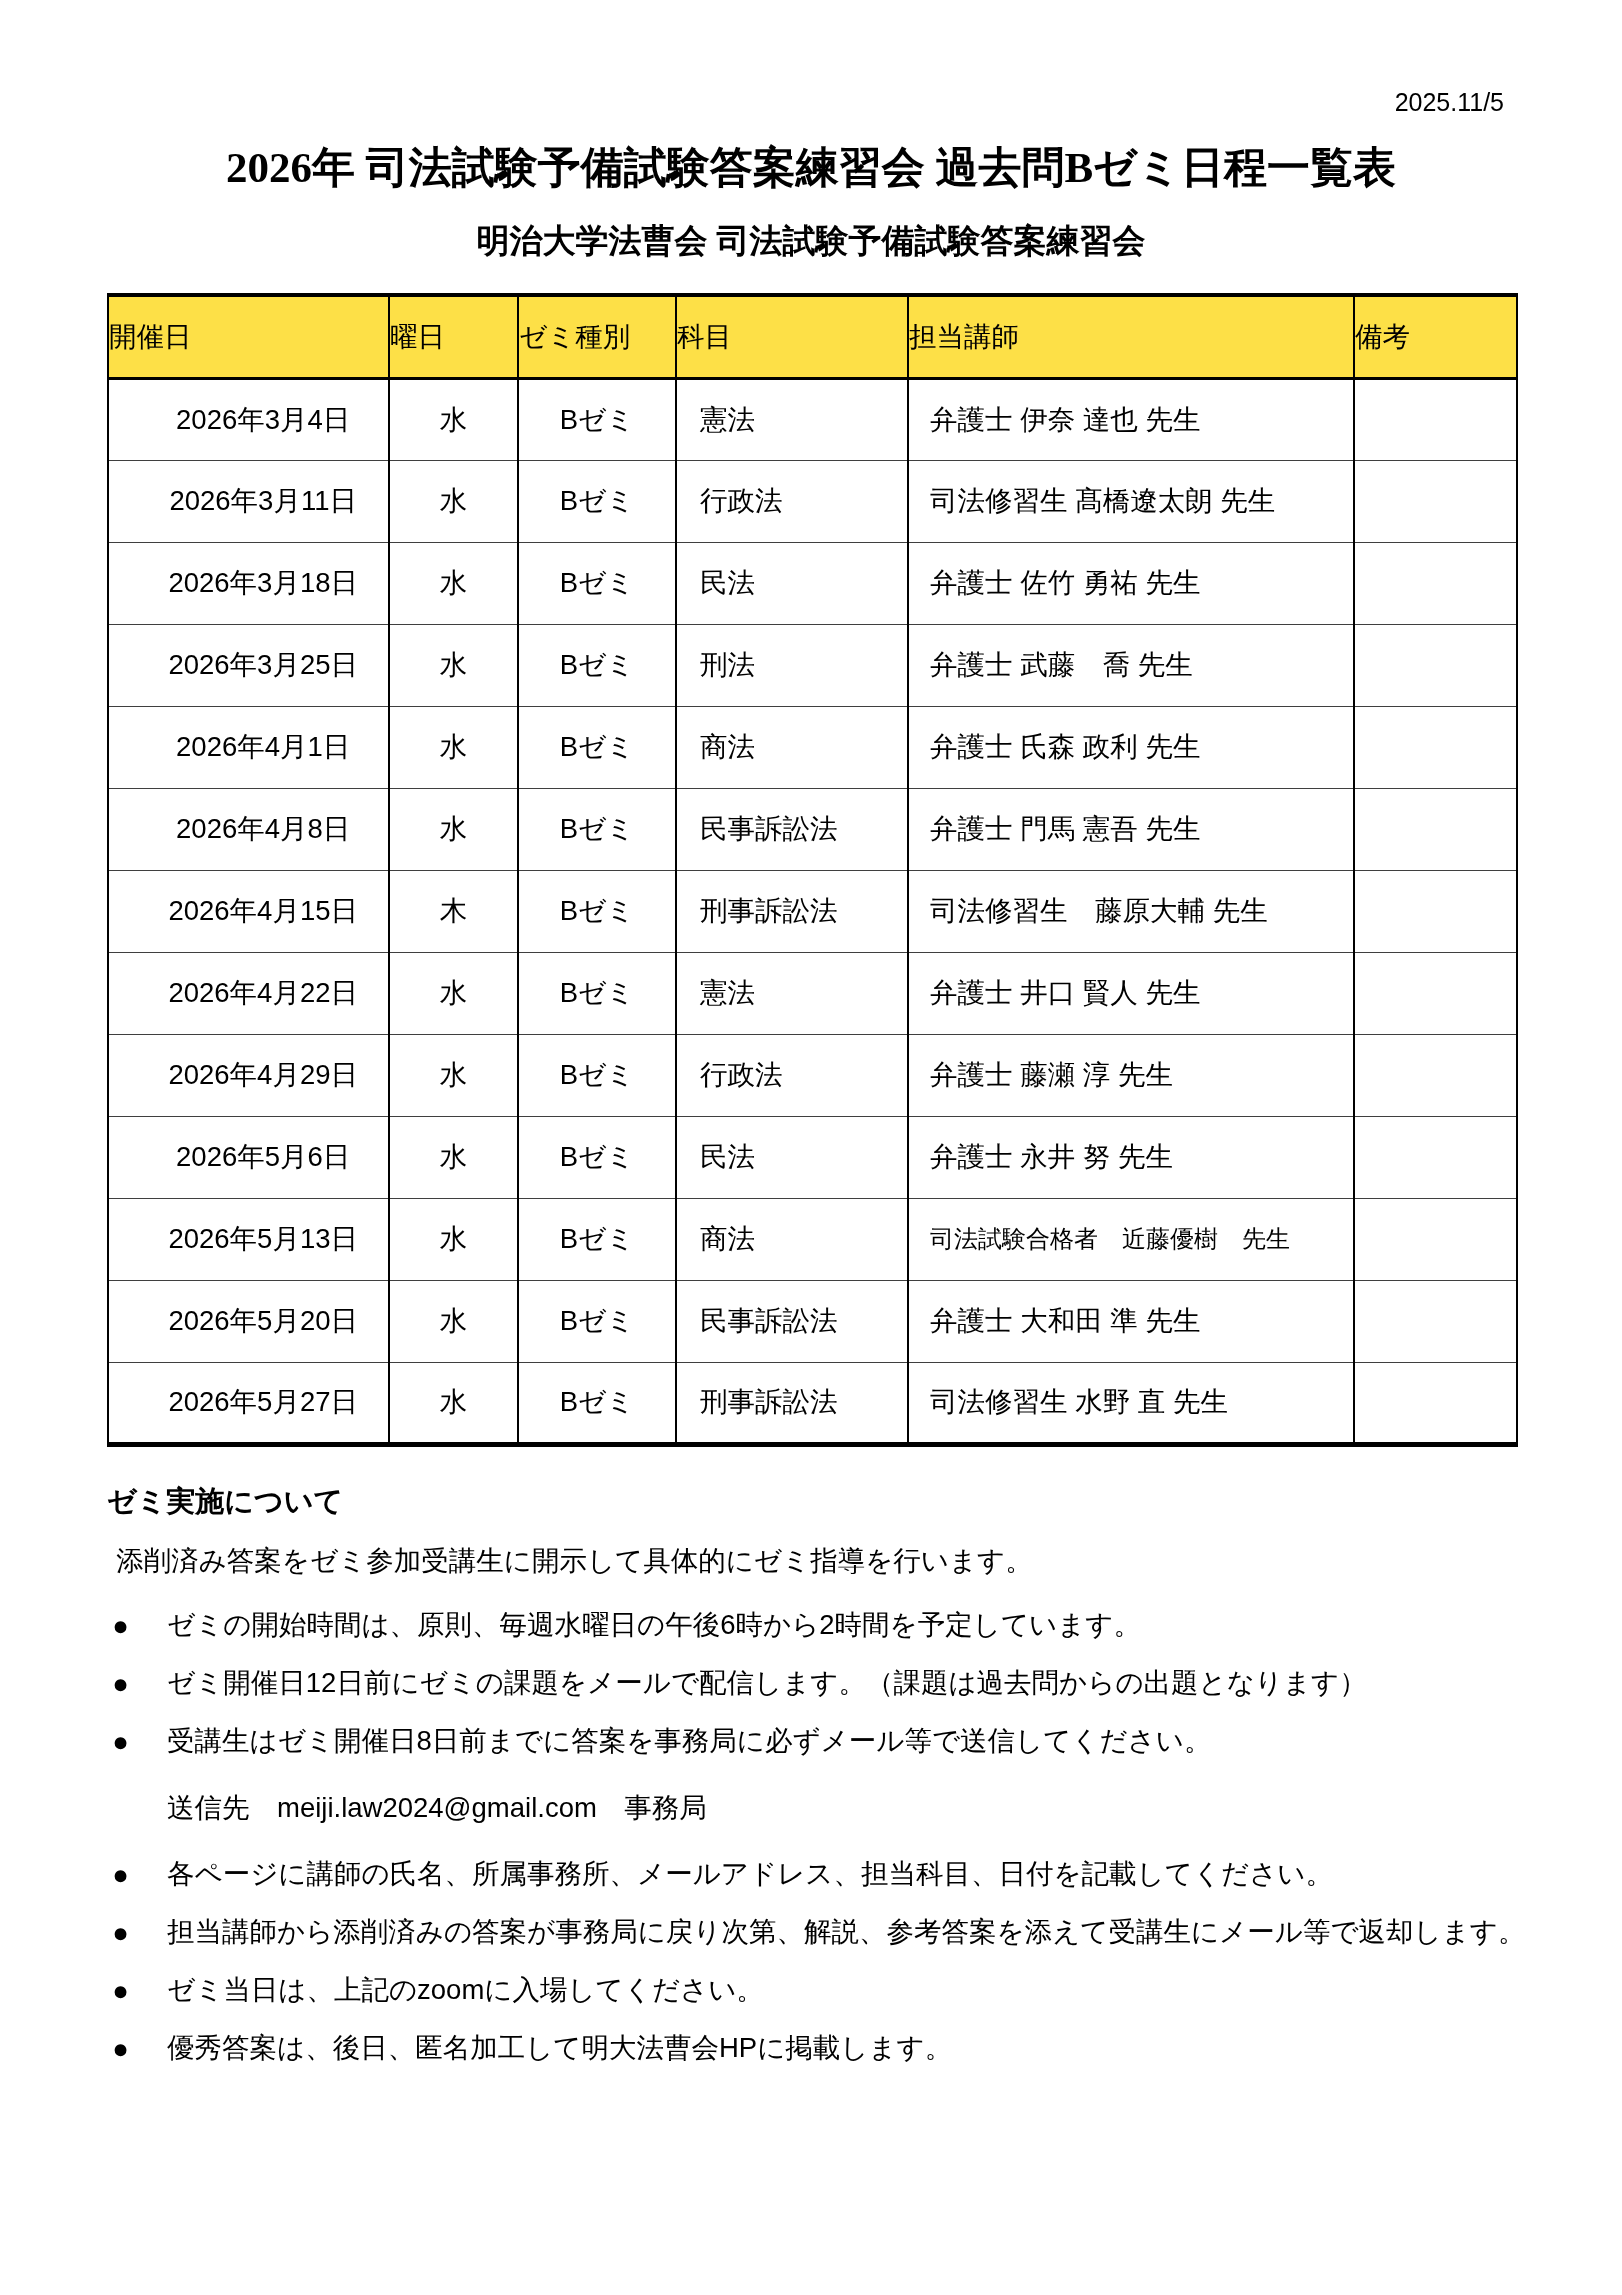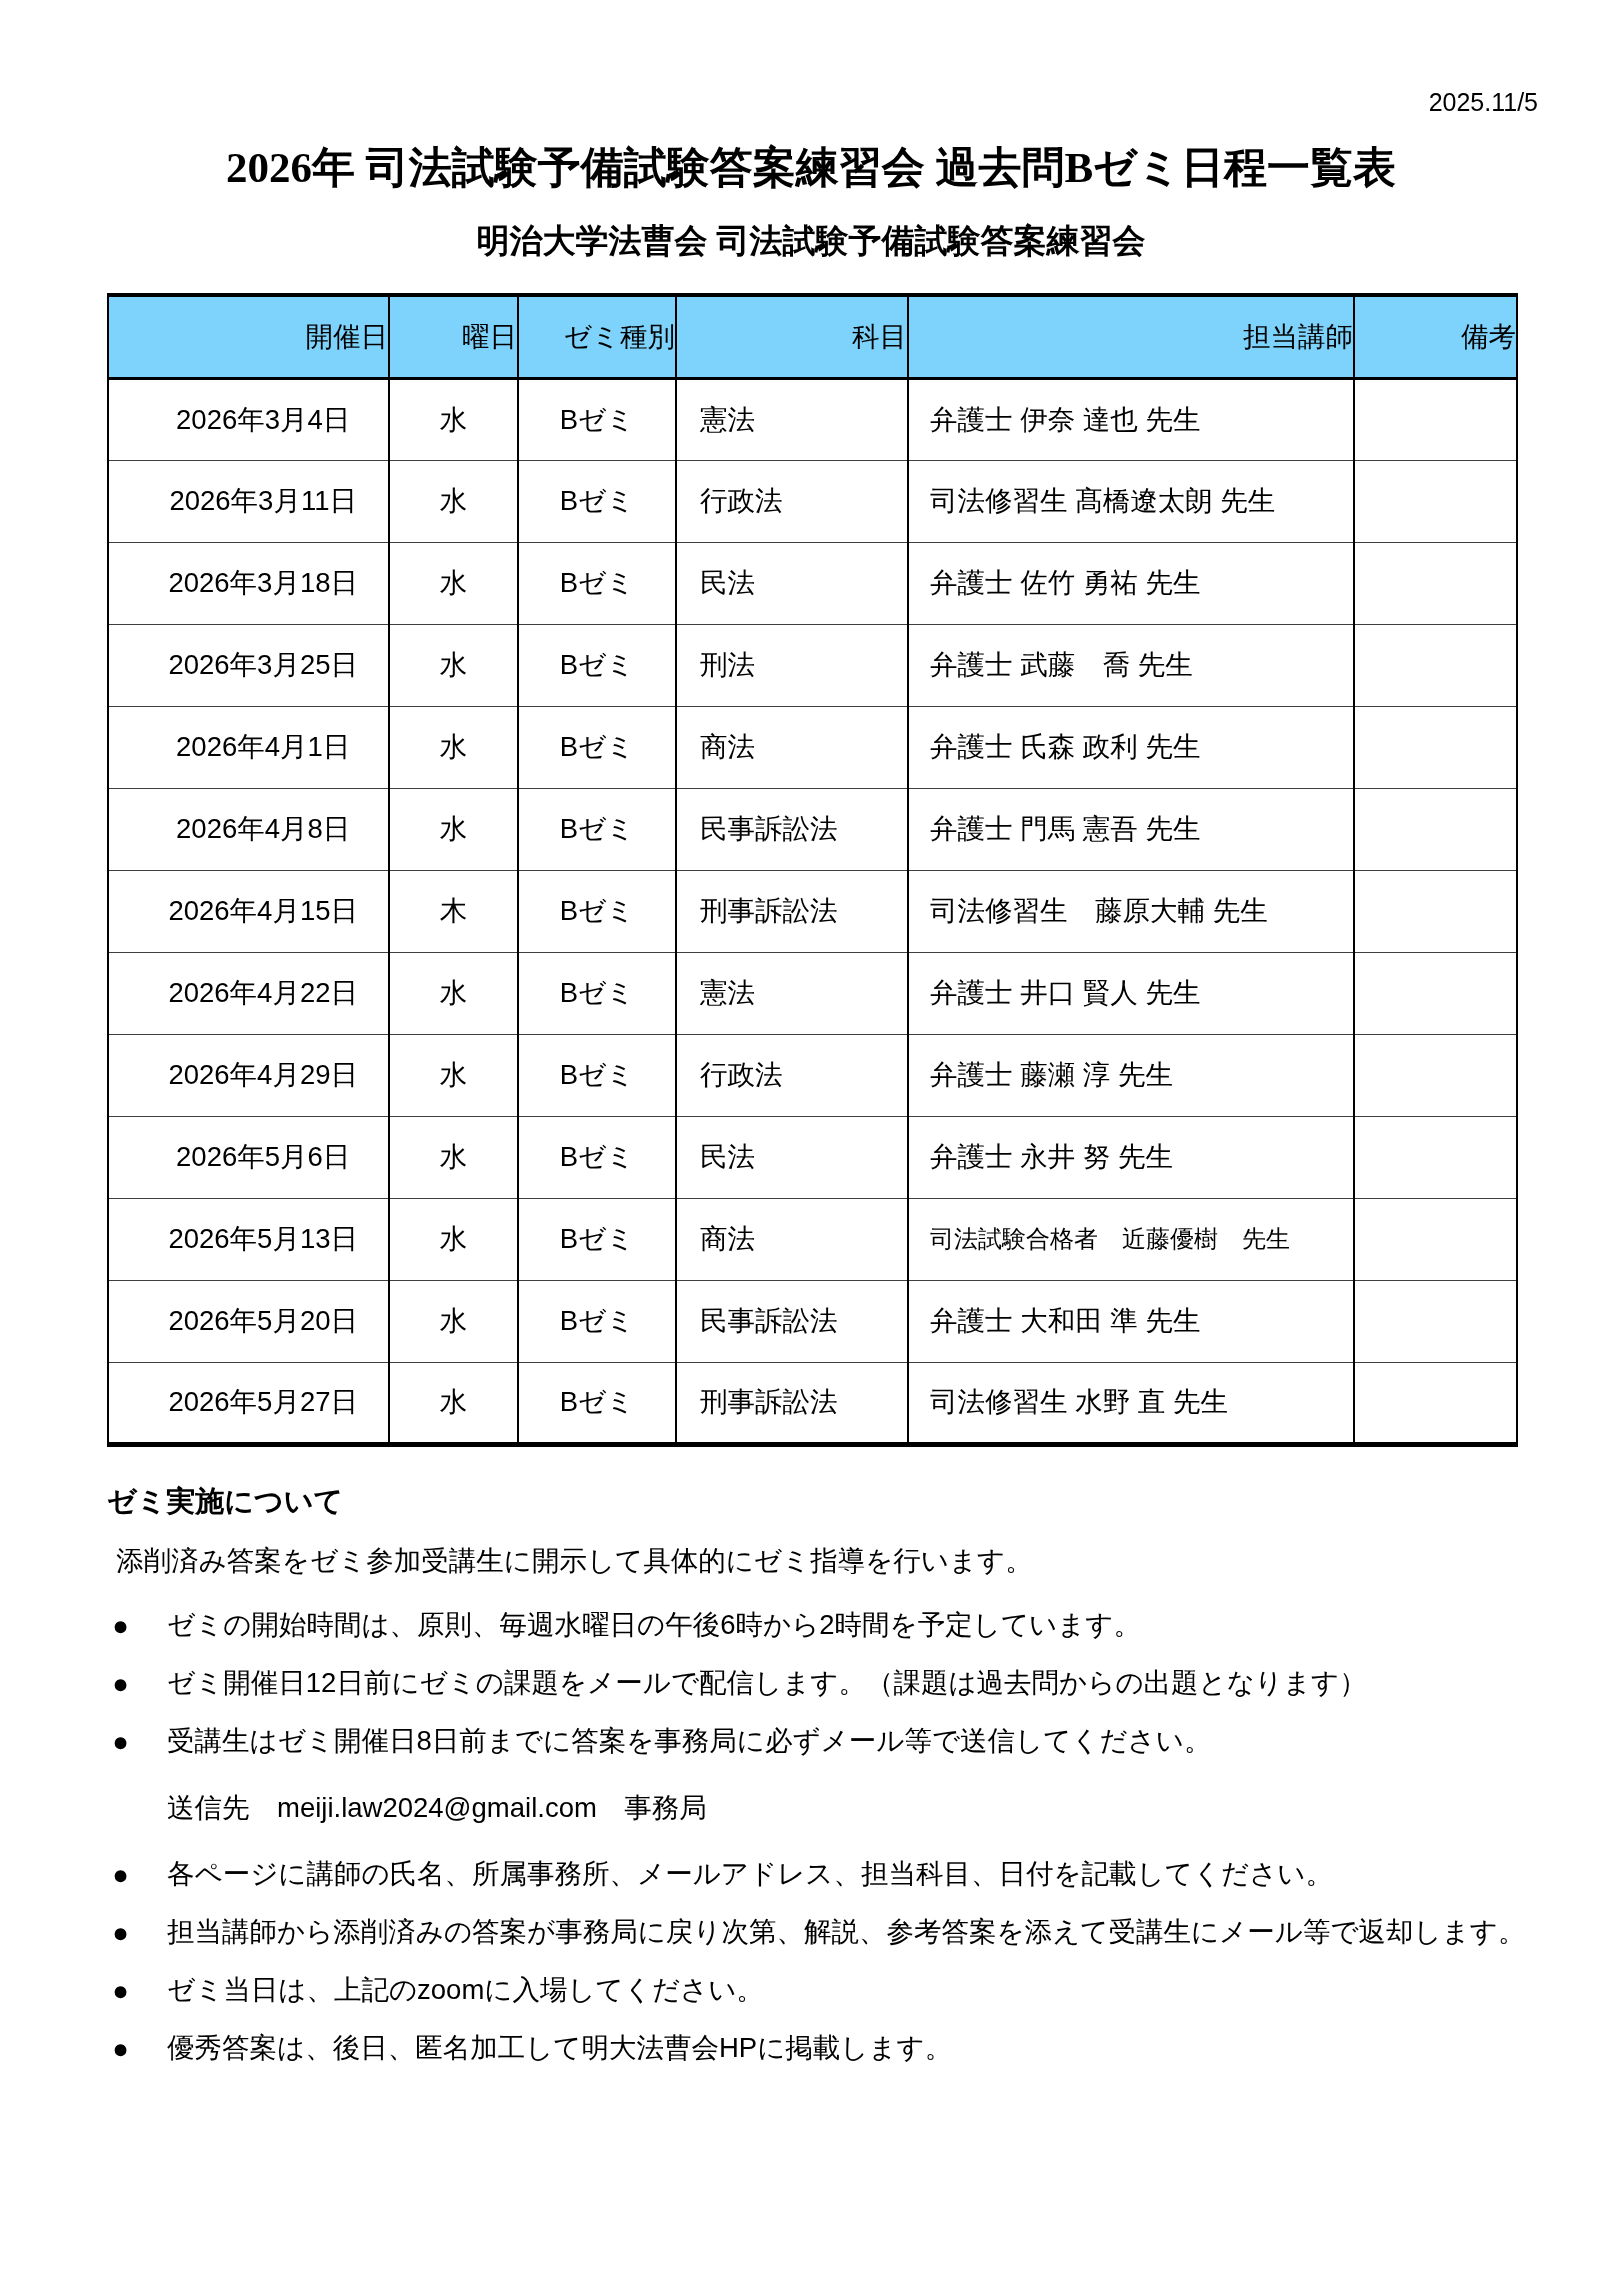--- a/index.html
+++ b/index.html
@@ -6,21 +6,21 @@
   body {
     width:1622px; height:2295px;
     background:#ffffff; color:#000000;
     font-family:"Liberation Sans","DejaVu Sans",sans-serif;
     -webkit-font-smoothing:antialiased;
   }
   .page { position:relative; width:1622px; height:2295px; overflow:hidden; }
 
   .doc-date {
     margin-top:90px;
-    padding-right:84px;
+    padding-right:118px;
     text-align:right;
     font-size:25px;
     line-height:1;
   }
   .title {
     margin:27.5px 0 0 0;
     text-align:center;
     font-size:43px;
     font-weight:700;
     line-height:1.15;
@@ -50,22 +50,22 @@
     border-right:2px solid #000;
     border-top:1.3px solid #3f3f3f;
     border-bottom:1.3px solid #3f3f3f;
     padding:0;
     font-weight:400;
     overflow:hidden;
     white-space:nowrap;
   }
   .schedule thead tr { height:83px; }
   .schedule thead th {
-    background:#7dd3fc;
-    text-align:right;
+    background:#fde047;
+    text-align:left;
     border-bottom:3.3px solid #000;
   }
   .schedule tbody tr { height:82px; }
   td.c-date { padding-left:29.4px; text-align:center; }
   td.c-day { text-align:center; }
   td.c-type { text-align:center; }
   td.c-subject { padding-left:23px; text-align:left;font-family:Liberation Serif, serif; }
   td.c-instructor { padding-left:21px; text-align:left; }
   td.c-note { }
   .schedule tbody tr:nth-child(11) td.c-instructor { font-size:24px; }

